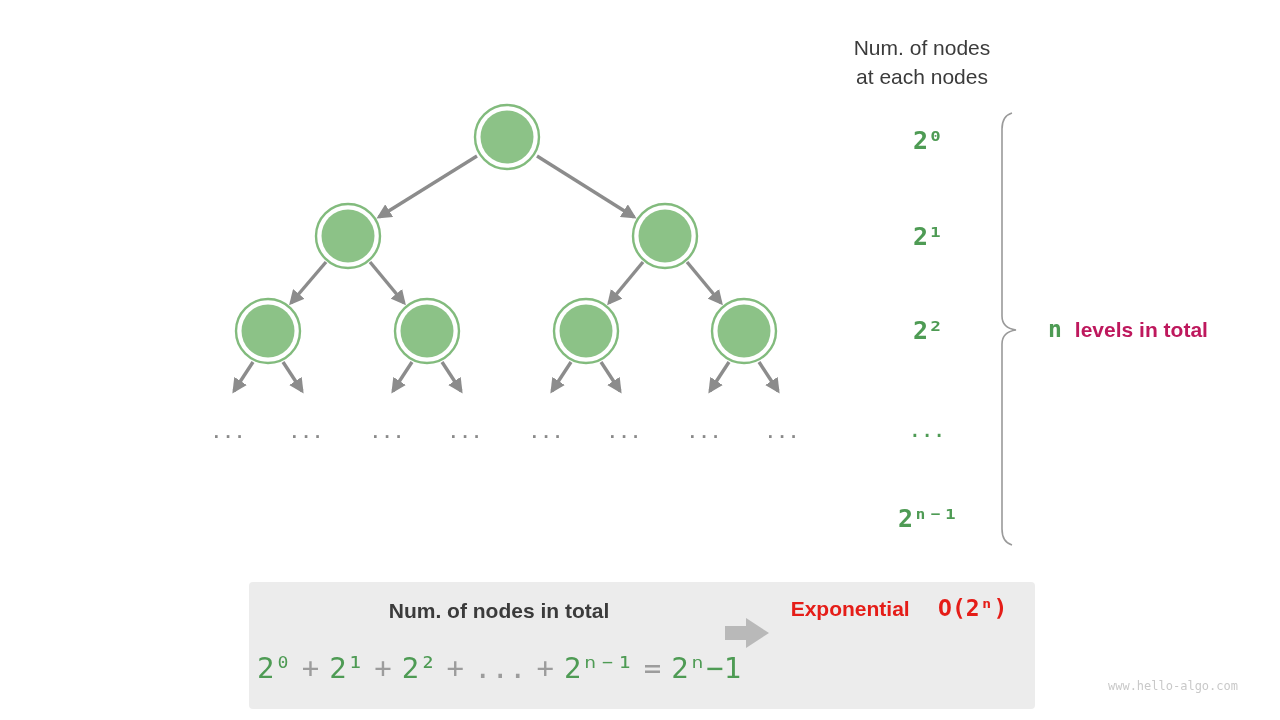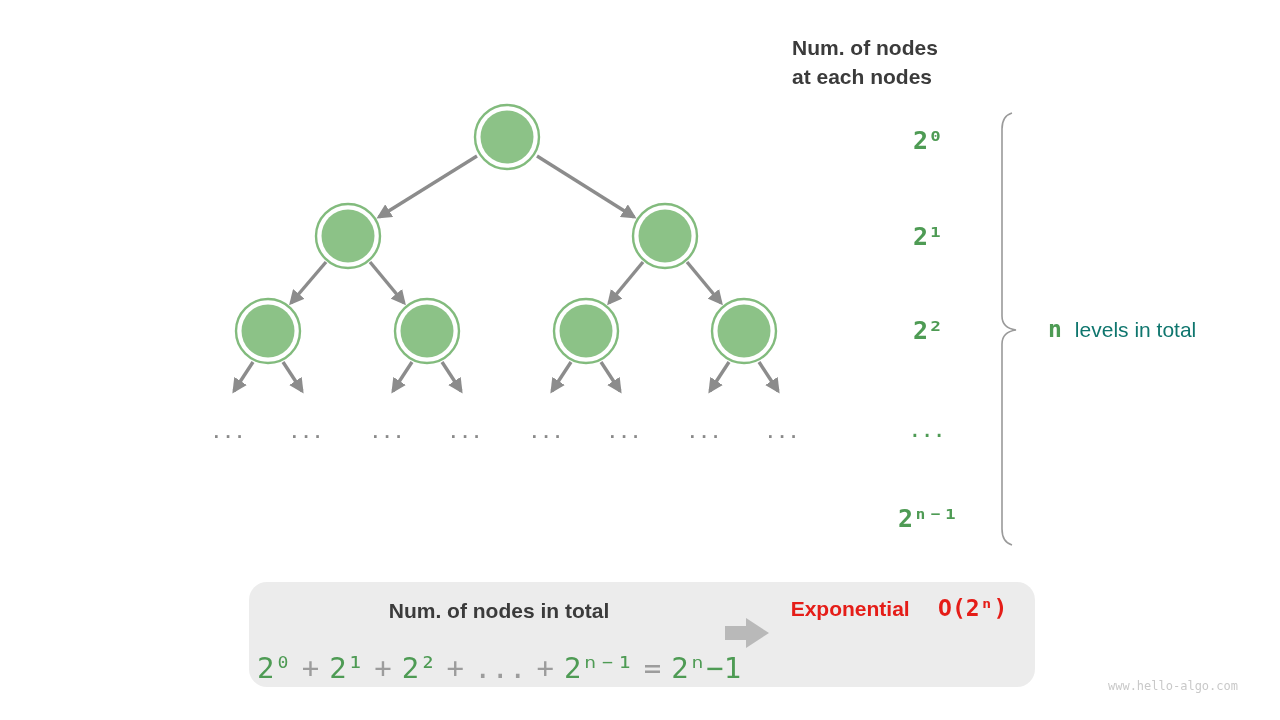--- a/index.html
+++ b/index.html
@@ -3,50 +3,50 @@
 <meta charset="utf-8">
 <style>
   html,body{margin:0;padding:0;background:#fff;}
   .canvas{
     position:relative;width:1280px;height:720px;background:#ffffff;
     font-family:"Liberation Sans",sans-serif;overflow:hidden;
   }
   .tree-svg{position:absolute;left:0;top:0;}
   
   .panel-header{
-    position:absolute;left:792px;top:33px;width:260px;text-align:left;
-    font-size:21px;line-height:29px;color:#3b3b3b;font-weight:bold;
+    position:absolute;left:792px;top:33px;width:260px;text-align:center;
+    font-size:21px;line-height:29px;color:#3b3b3b;
   }
   
   .lvl{
     position:absolute;left:858px;width:140px;text-align:center;
     font-family:"DejaVu Sans Mono","DejaVu Sans",monospace;
     font-weight:bold;font-size:25px;color:#4e9b54;
   }
   .lvl-dots{font-size:17px;letter-spacing:2px;}
   
   .brace-label{
     position:absolute;left:1048px;top:316px;height:30px;
     display:flex;align-items:baseline;white-space:nowrap;
   }
   .brace-label .n{
     font-family:"DejaVu Sans Mono","DejaVu Sans",monospace;
     font-weight:bold;font-size:23px;color:#4e9b54;margin-right:13px;
   }
-  .brace-label .txt{font-size:21px;color:#0f766e;}
+  .brace-label .txt{font-size:21px;color:#be185d;font-weight:bold;}
   
   .dots{
     position:absolute;top:423px;width:44px;text-align:center;
     font-family:"DejaVu Sans Mono","DejaVu Sans",monospace;
     font-weight:bold;font-size:16px;letter-spacing:2px;color:#8a8a8a;
   }
   
   .summary-box{
-    position:absolute;left:249px;top:582px;width:786px;height:105px;
-    background:#ececec;border-radius:18px;
+    position:absolute;left:249px;top:582px;width:786px;height:127px;
+    background:#ececec;border-radius:4px;
   }
   .col-left{position:absolute;left:0;top:0;width:500px;text-align:center;}
   .col-right{position:absolute;left:530px;top:0;width:240px;text-align:center;}
   .box-title{
     margin-top:14px;font-weight:bold;font-size:21px;line-height:30px;color:#3b3b3b;
   }
   .formula{
     margin-top:24px;line-height:36px;white-space:nowrap;
     font-family:"DejaVu Sans Mono","DejaVu Sans",monospace;
     font-weight:normal;font-size:29px;

